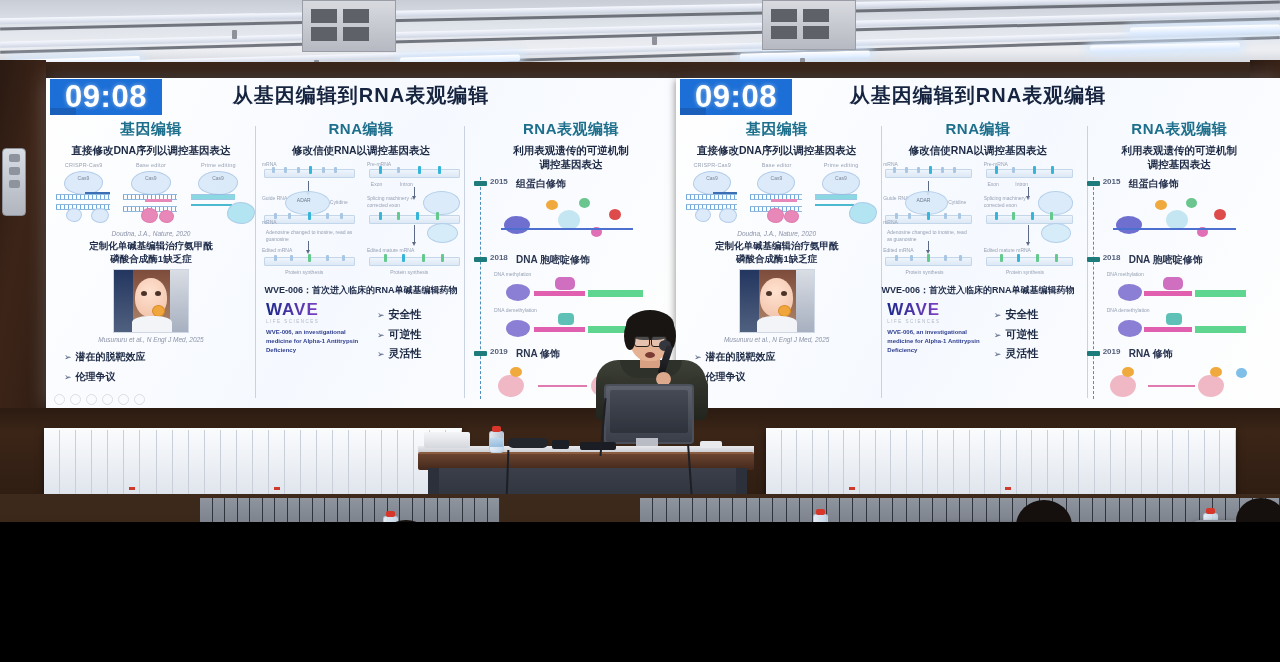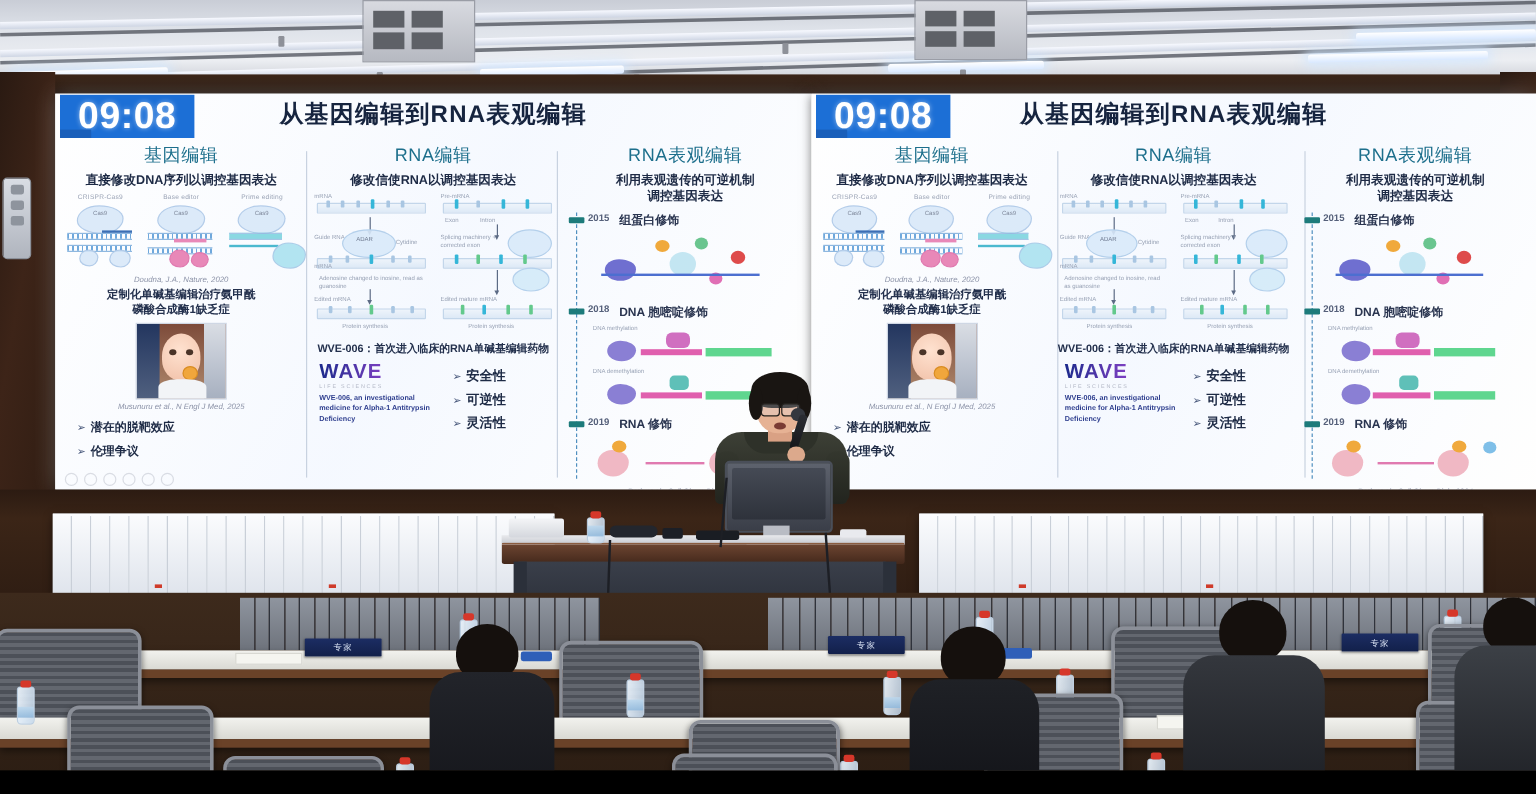--- a/index.html
+++ b/index.html
@@ -1,17 +1,17 @@
 <!DOCTYPE html>
 <html><head>
 <meta charset="utf-8">
 <style>
   html,body{margin:0;padding:0;background:#000;}
   body{font-family:"Liberation Sans","DejaVu Sans",sans-serif;}
-  #scene{position:relative;width:1280px;height:642px;overflow:hidden;background:#1a1412;}
+  #scene{position:relative;width:1280px;height:522px;overflow:hidden;background:#1a1412;}
 
   
   .ceiling{position:absolute;left:0;top:0;width:1280px;height:72px;
     background:linear-gradient(#c9cdd6,#dfe3ea 35%,#eceef2 70%,#c3c7cf);overflow:hidden;}
   .ceil-strip{position:absolute;height:6px;background:linear-gradient(#f7f9ff,#cfd6e4);}
   .ceil-dark{position:absolute;height:3px;background:#4b4f58;opacity:.75;}
   .ceil-light{position:absolute;height:7px;border-radius:2px;
     background:linear-gradient(#ffffff,#d8e8ff);box-shadow:0 0 10px 3px rgba(210,232,255,.85);}
   .speaker-box{position:absolute;background:linear-gradient(#d8dae0,#b6b9c1);
     border:1px solid #9a9da6;}
@@ -45,21 +45,21 @@
     text-shadow:0 0 4px rgba(255,255,255,.5);}
   .timer-tail{position:absolute;top:30px;left:4px;width:26px;height:7px;background:#1a5fba;z-index:9;}
 
   .slide-title{position:absolute;top:4px;left:0;width:100%;text-align:center;
     font-size:20px;font-weight:700;color:#16243f;letter-spacing:1px;}
 
   .cols{position:absolute;top:42px;left:0;width:100%;height:288px;display:flex;}
   .col{position:relative;flex:1;padding:0 4px;box-sizing:border-box;}
   .col-div{position:absolute;top:6px;bottom:10px;width:1px;background:#c8d2e0;}
 
-  .col-h{text-align:center;font-size:15px;font-weight:400;color:#1d6f8c;letter-spacing:.5px;}
+  .col-h{text-align:center;font-size:15px;font-weight:700;color:#1d6f8c;letter-spacing:.5px;}
   .col-sub{text-align:center;font-size:10.5px;font-weight:700;color:#1d2a45;
     margin-top:4px;line-height:1.35;}
 
   .cite{text-align:center;font-size:6.5px;color:#8c93a8;font-style:italic;margin-top:2px;}
   .cn-line{text-align:center;font-size:9.5px;font-weight:700;color:#23304d;line-height:1.35;margin-top:3px;}
 
   
   .dgrid{display:flex;justify-content:space-around;margin-top:5px;}
   .dg{position:relative;width:31%;height:66px;}
   .dlab{font-size:5.5px;color:#9aa3b5;text-align:center;letter-spacing:.2px;}

